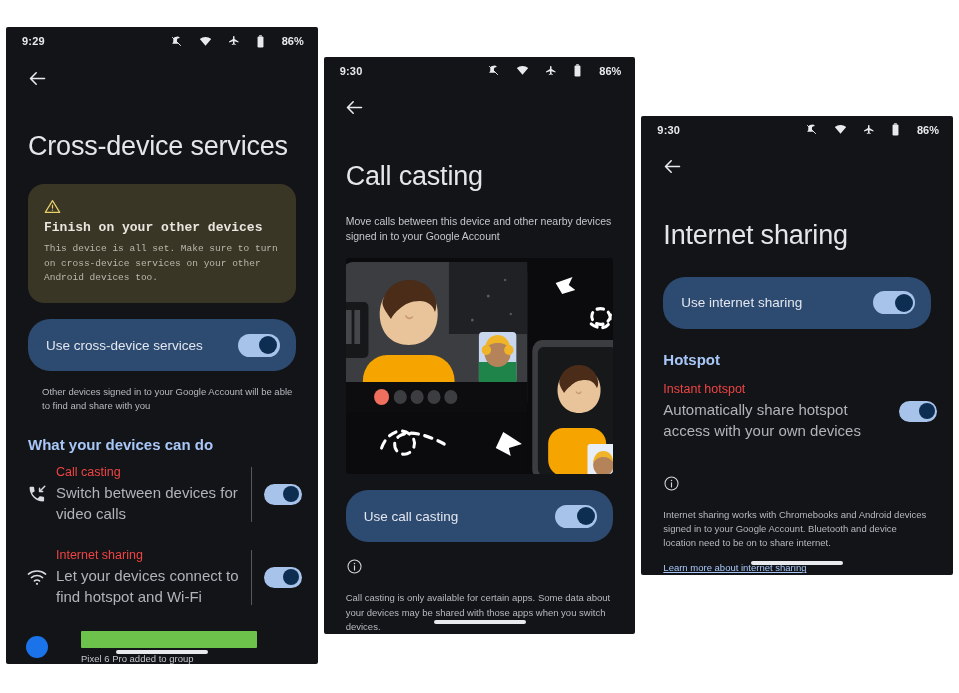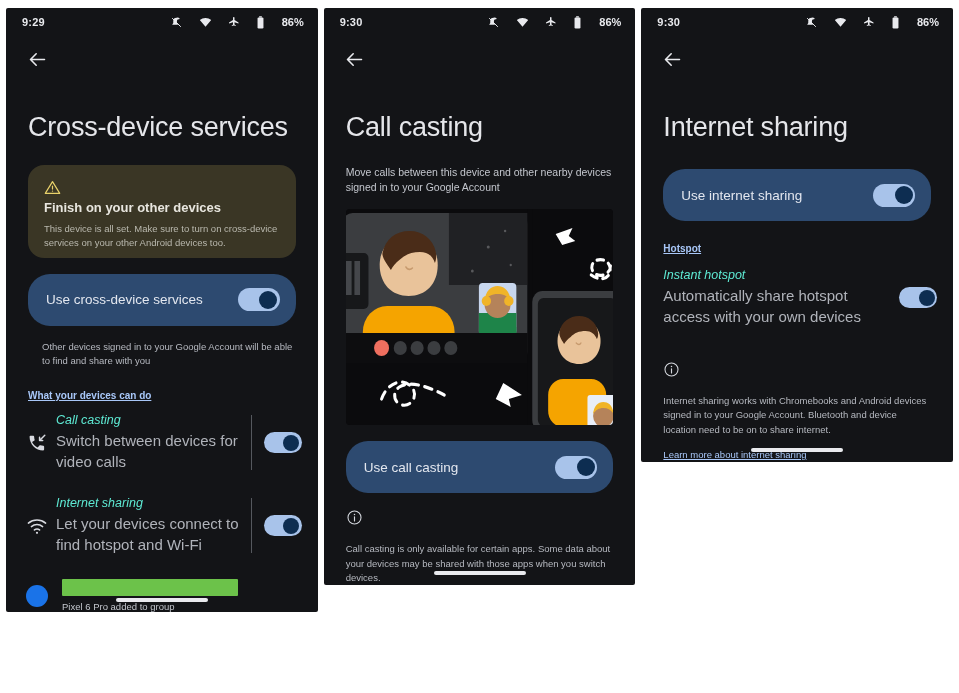--- a/index.html
+++ b/index.html
@@ -7,21 +7,21 @@
     width: 959px; height: 693px;
     background: #ffffff;
     font-family: "Liberation Sans", sans-serif;
     overflow: hidden;
   }
   .screens {
     display: flex;
     gap: 6px;
     padding: 8px 6px 10px 6px;
     height: 693px;
-    align-items: flex-start;
+    align-items: center;
   }
   .phone {
     position: relative;
     flex: 1 1 0;
     background: #131417;
     border-radius: 2px;
     overflow: hidden;
     display: flex;
     flex-direction: column;
   }
@@ -88,21 +88,22 @@
     flex: 1 1 auto;
     position: relative;
     overflow: hidden;
   }
 
   
   .warn-card {
     margin: 22px 22px 0 22px;
     background: #3a3625;
     border-radius: 16px;
-    padding: 14px 16px 7px 16px;
+    padding: 14px 16px 18px 16px;
+    font-family: Liberation Mono, monospace;
   }
   .warn-icon { margin-bottom: 8px; }
   .warn-title {
     color: #e8e6df;
     font-size: 13px;
     font-weight: bold;
     margin-bottom: 7px;
   }
   .warn-text {
     color: #b9b8ae;
@@ -151,62 +152,61 @@
   .caption {
     color: #b6b9c0;
     font-size: 9.5px;
     line-height: 1.5;
     padding: 14px 22px 0 36px;
   }
 
   
   .section-head {
     color: #a8c7f8;
-    font-size: 10px;
+    font-size: 15px;
     font-weight: bold;
     padding: 22px 22px 0 22px;
-    text-decoration: underline;
   }
 
   
   .row {
     display: flex;
     align-items: center;
     padding: 12px 16px 12px 20px;
     cursor: pointer;
   }
   .row-ico {
     width: 30px; flex: 0 0 30px;
     display: flex; align-items: center; justify-content: flex-start;
   }
   .row-txt { flex: 1 1 auto; padding-right: 10px; }
   .row-title {
-    color: #5eead4;
+    color: #ef4444;
     font-size: 12.5px;
     margin-bottom: 3px;
-    font-style: italic;
   }
   .row-sub {
     color: #b0b3ba;
     font-size: 15px;
     line-height: 1.4;
   }
   .row-div {
     width: 1px;
     align-self: stretch;
     background: #55585e;
     margin: 2px 12px 2px 0;
     flex: 0 0 1px;
   }
 
   
   .group-row {
     display: flex;
     align-items: center;
     padding: 12px 20px 0 20px;
+    gap: 19px;
   }
   .avatar {
     width: 22px; height: 22px;
     border-radius: 50%;
     background: #1a73e8;
     flex: 0 0 22px;
     margin-right: 14px;
   }
   .group-info { flex: 1 1 auto; }
   .redact-bar {

